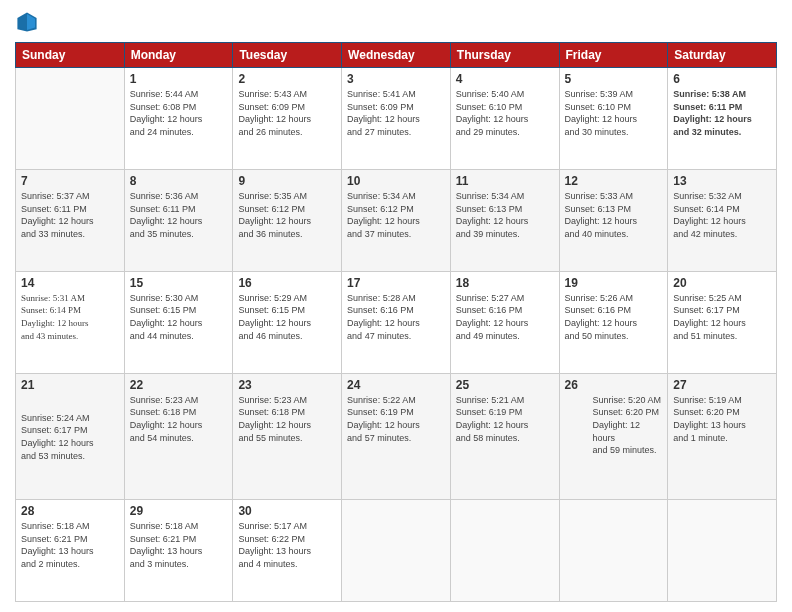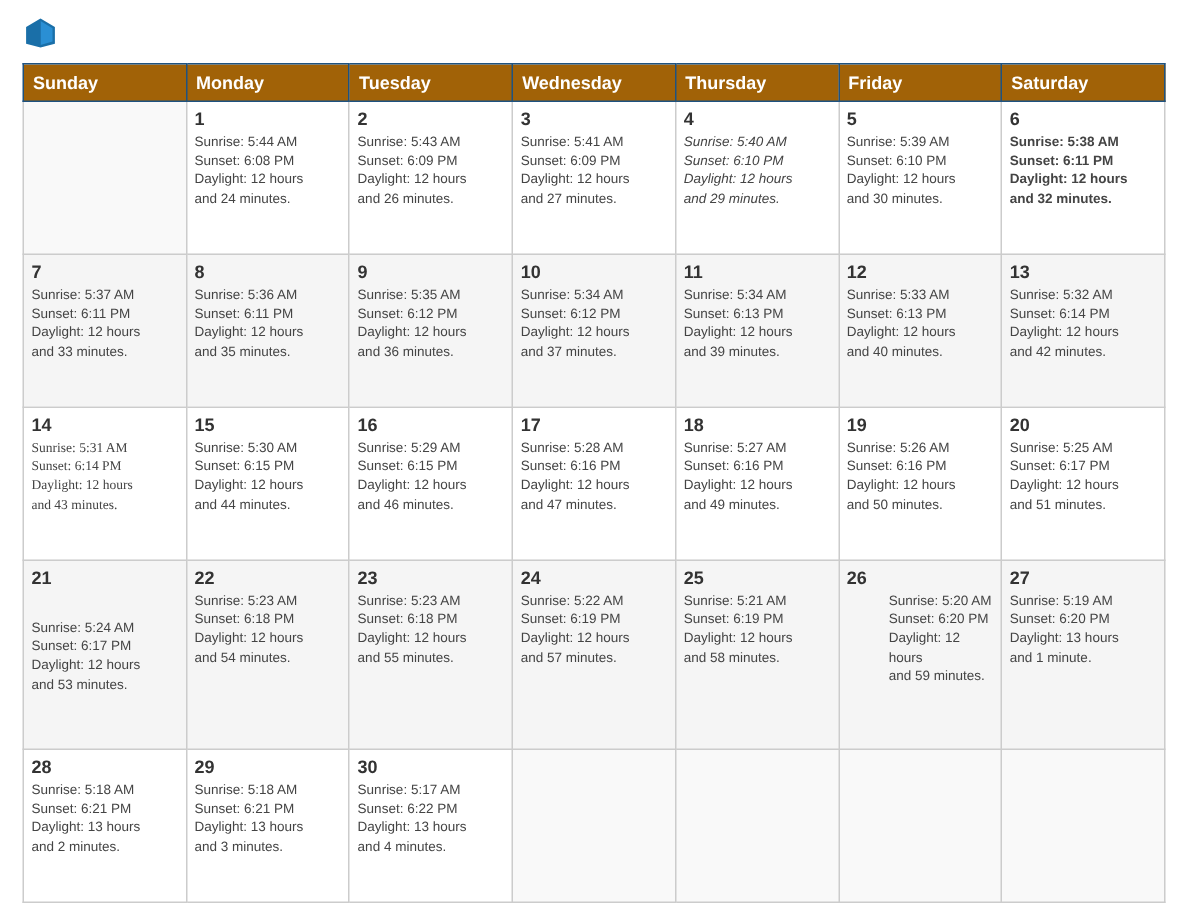--- a/index.html
+++ b/index.html
@@ -54,21 +54,21 @@
       color: #555;
     }
     .calendar {
       flex: 1;
       border: 1px solid #ccc;
       border-collapse: collapse;
       width: 100%;
       table-layout: fixed;
     }
     .calendar th {
-      background: #a16207;
+      background: #b91c1c;
       color: #fff;
       text-align: left;
       padding: 5px 6px;
       font-size: 12px;
       border: 1px solid #1e5280;
     }
     .calendar td {
       border: 1px solid #ccc;
       vertical-align: top;
       padding: 4px 5px;
@@ -148,21 +148,21 @@
           </td>
           <td>
             <span class="day-number">3</span>
             <div class="day-info" style="white-space: pre-line;">Sunrise: 5:41 AM
 Sunset: 6:09 PM
 Daylight: 12 hours
 and 27 minutes.</div>
           </td>
           <td>
             <span class="day-number">4</span>
-            <div class="day-info" style="white-space: pre-line; font-style: italic;">Sunrise: 5:40 AM
+            <div class="day-info" style="white-space: pre-line;">Sunrise: 5:40 AM
 Sunset: 6:10 PM
 Daylight: 12 hours
 and 29 minutes.</div>
           </td>
           <td>
             <span class="day-number">5</span>
             <div class="day-info" style="white-space: pre-line;">Sunrise: 5:39 AM
 Sunset: 6:10 PM
 Daylight: 12 hours
 and 30 minutes.</div>

